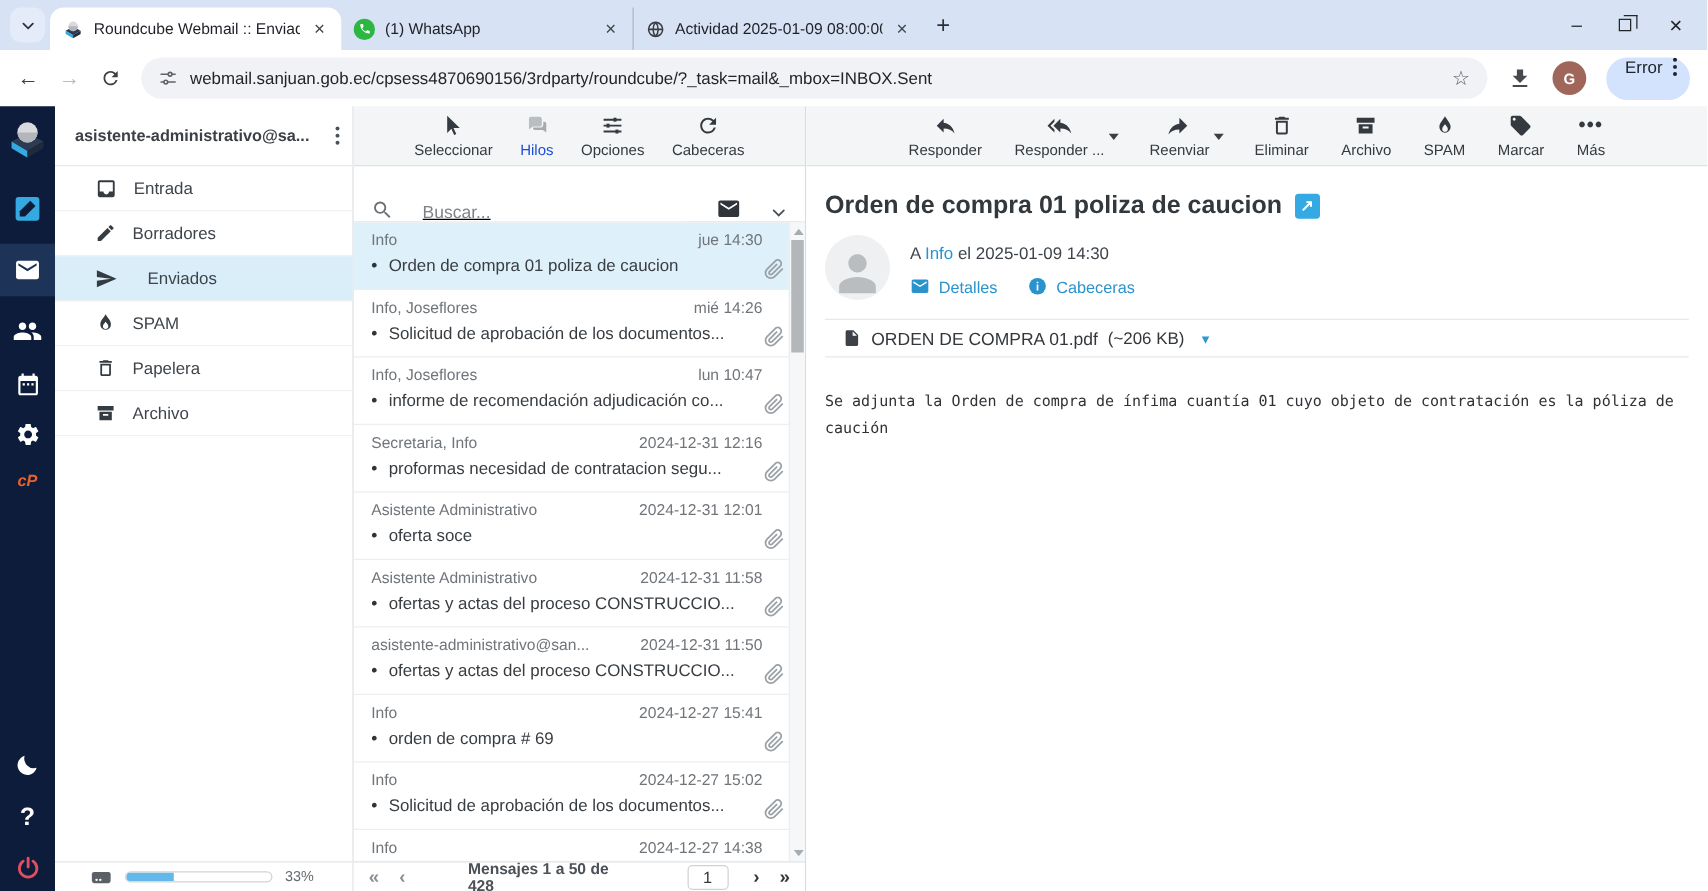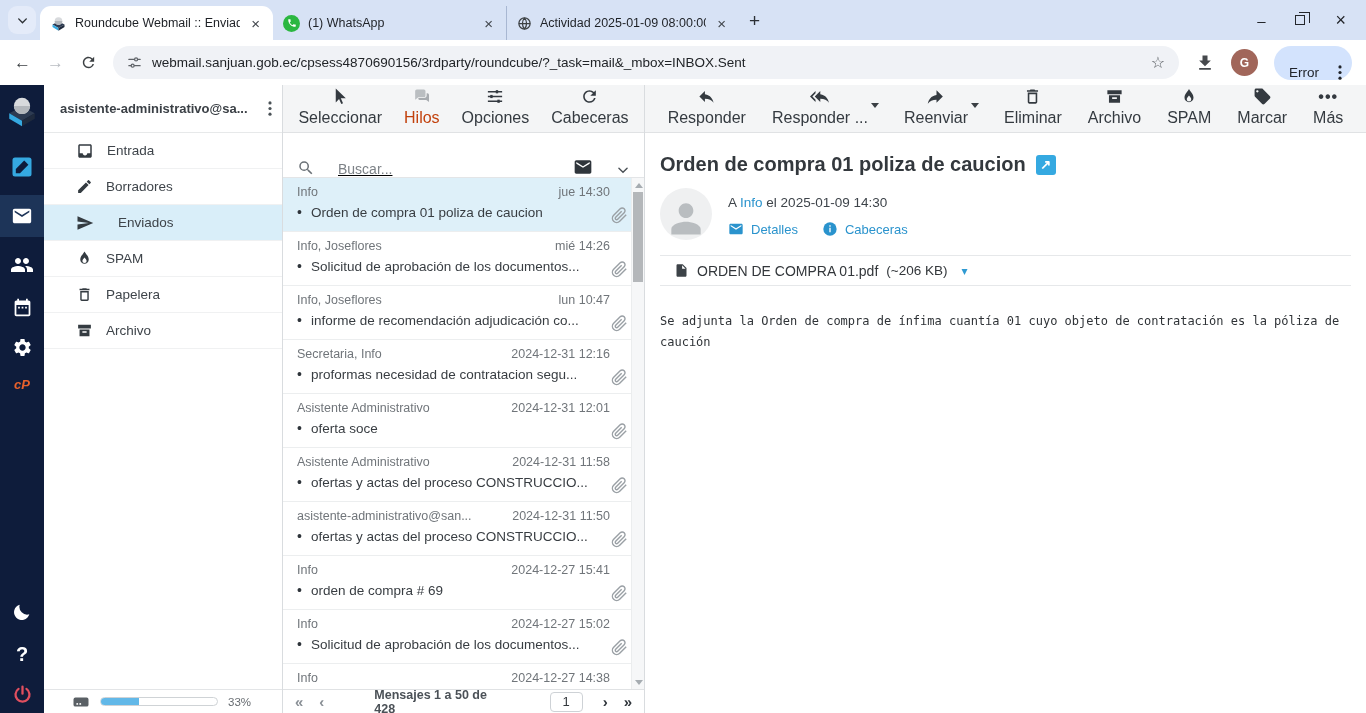--- a/index.html
+++ b/index.html
@@ -25,21 +25,21 @@
   .restore::before { content:''; position:absolute; top:-4px; left:2.6px; width:10px; height:10px; border:1.4px solid #23262b; border-bottom:none; border-left:none; }
 
   .urlrow { height:45px; background:#fff; display:flex; align-items:center; padding:0 10px 0 14px; gap:16px; }
   .navarrow { font-size:17px; color:#3c4043; }
   .navarrow.dis { color:#b9bdc2; }
   .omnibox { flex:1; height:33px; border-radius:17px; background:#f0f2f6; display:flex; align-items:center; padding:0 14px; gap:10px; }
   .omnibox .url { flex:1; font-size:13.5px; color:#212428; white-space:nowrap; overflow:hidden; }
   .star { font-size:16px; color:#55595e; }
   .avatar-g { width:27px; height:27px; border-radius:50%; background:#a1665a; color:#fff; font-size:12px; font-weight:bold;
               display:flex; align-items:center; justify-content:center; }
-  .errorpill { height:34px; border-radius:17px; background:#d3e3fd; display:flex; align-items:flex-end; gap:19px; padding:0 10px 0 15px; margin-right:4px; }
+  .errorpill { height:34px; border-radius:17px; background:#d3e3fd; display:flex; align-items:flex-start; gap:8px; padding:0 10px 0 15px; margin-right:4px; }
   .errorpill .lbl { font-size:13.5px; color:#20242b; }
 
   .wa { width:17px; height:17px; border-radius:50%; background:#2bb741; display:flex; align-items:center; justify-content:center; flex:none; }
 
   
   .app { position:absolute; top:85px; left:0; right:0; bottom:0; }
   .rail { position:absolute; left:0; top:0; bottom:0; width:44px; background:#0e1c3b;
           display:flex; flex-direction:column; align-items:center; }
   .rail .tile { width:64px; display:flex; align-items:center; justify-content:center; }
   .rail .active-tile { background:#1d3458; height:42px; width:44px; }
@@ -55,22 +55,22 @@
   .quota { position:absolute; bottom:0; left:0; right:0; height:24px; border-top:1px solid #e3e5e7;
            display:flex; align-items:center; gap:10px; padding:0 14px 0 28px; }
   .qbar { width:118px; height:9px; border:1px solid #cfd3d6; border-radius:5px; background:#fff; overflow:hidden; }
   .qfill { width:33%; height:100%; background:#62b8e8; }
   .qpct { font-size:11.5px; color:#666b70; }
 
   .list { position:absolute; left:283px; top:0; bottom:0; width:362px; background:#fff; border-right:1px solid #d9dcdf; }
   .ltoolbar { height:48px; background:#f4f5f6; border-bottom:1px solid #e0e2e4;
               display:flex; align-items:flex-end; justify-content:center; gap:22px; padding-bottom:5px; }
   .tbtn { display:flex; flex-direction:column; align-items:center; gap:3px; color:#343a40; position:relative; }
-  .tbtn .tlabel { font-size:16px; }
-  .tbtn.gray { color:#c2410c; }
+  .tbtn .tlabel { font-size:12px; }
+  .tbtn.gray { color:#1d4ed8; }
   .caret { position:absolute; right:-11px; top:16px; width:0; height:0;
            border-left:4px solid transparent; border-right:4px solid transparent; border-top:5px solid #3a3f44; }
 
   .searchrow { height:45px; display:flex; align-items:flex-end; gap:23px; padding:0 14px; border-bottom:1px solid #e3e5e7;text-decoration:underline; }
   .searchrow input { flex:1; border:none; outline:none; font-size:14px; color:#33383d; font-family:"Liberation Sans", sans-serif; }
   .searchrow input::placeholder { color:#7d8287; }
 
   .rows { position:absolute; top:93px; left:0; right:0; height:512px; overflow:hidden; }
   .row { height:54px; padding:7px 34px 0 14px; border-bottom:1px solid #eceeef; position:relative; }
   .row.sel { background:#def0f9; }

